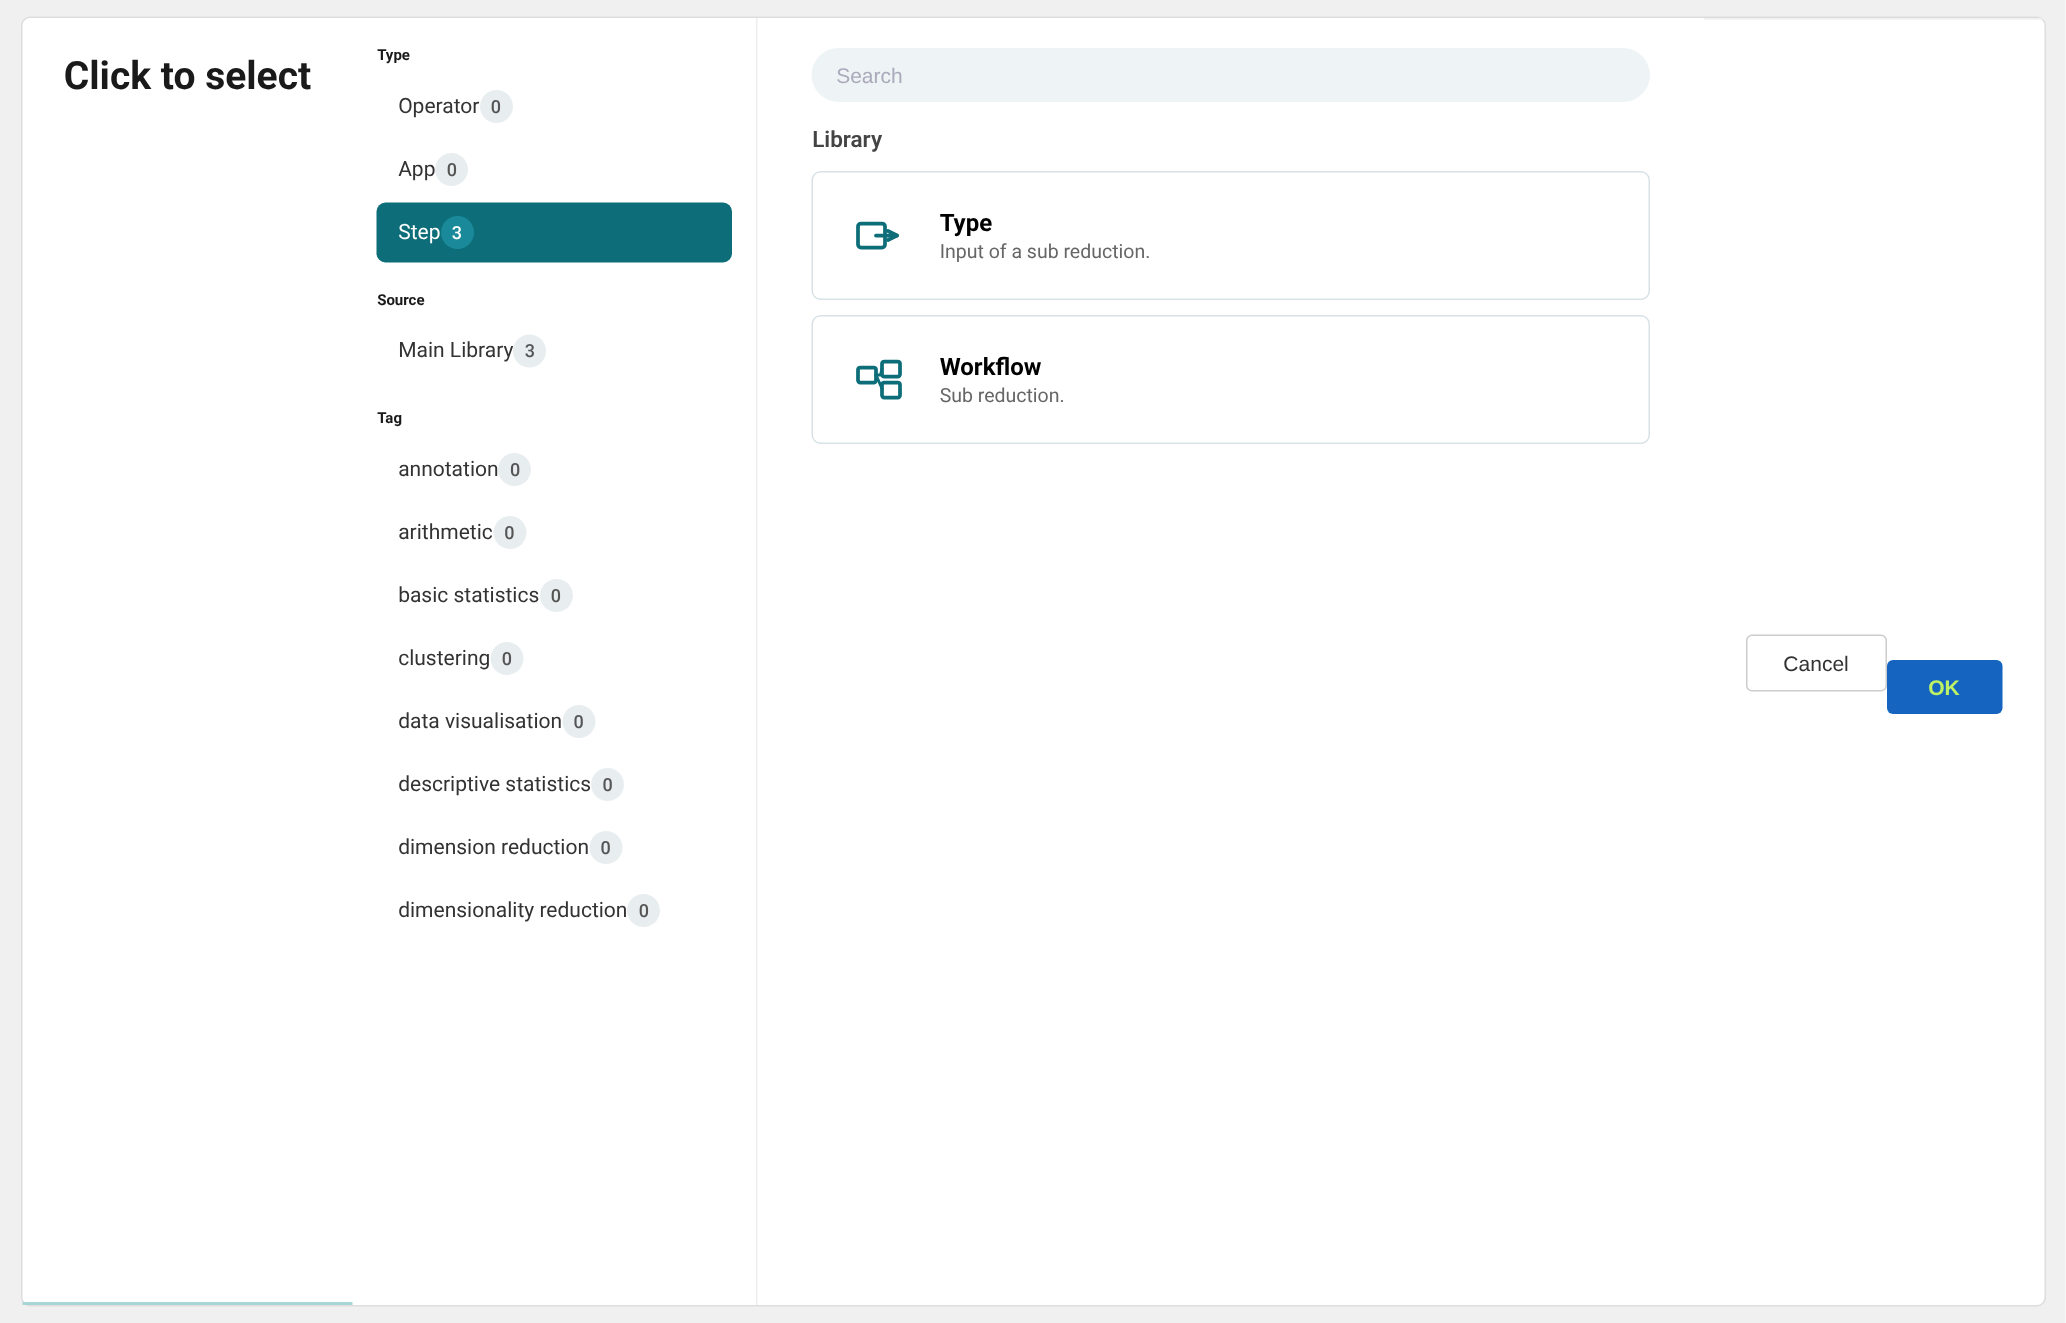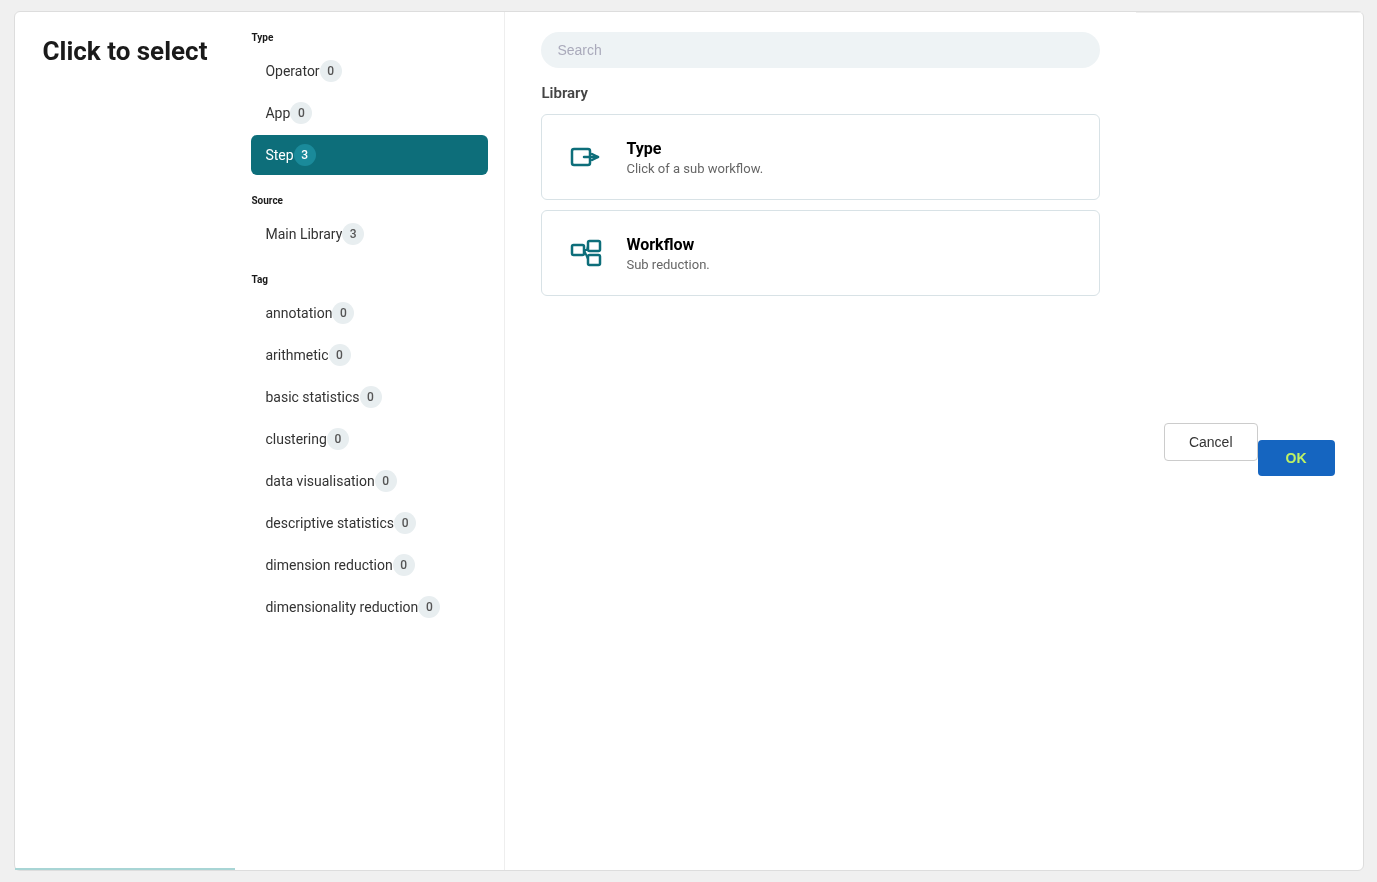--- a/index.html
+++ b/index.html
@@ -267,21 +267,21 @@
           <div class="library-item">
       <div class="item-icon">
               <svg viewBox="0 0 32 32" fill="none" xmlns="http://www.w3.org/2000/svg">
         <rect x="2" y="8" width="18" height="16" rx="2" stroke="#0d6e7a" stroke-width="2.5" fill="none"></rect>
         <path d="M22 13l6 3-6 3" stroke="#0d6e7a" stroke-width="2.5" stroke-linecap="round" stroke-linejoin="round"></path>
         <path d="M28 16H14" stroke="#0d6e7a" stroke-width="2.5" stroke-linecap="round"></path>
       </svg>
             </div>
       <div class="item-text">
         <h3>Type</h3>
-        <p>Click of a sub workflow.</p>
+        <p>Input of a sub reduction.</p>
       </div>
     </div>
           <div class="library-item">
       <div class="item-icon">
               <svg viewBox="0 0 32 32" fill="none" xmlns="http://www.w3.org/2000/svg">
         <rect x="2" y="8" width="12" height="10" rx="1.5" stroke="#0d6e7a" stroke-width="2.5" fill="none"></rect>
         <rect x="18" y="4" width="12" height="10" rx="1.5" stroke="#0d6e7a" stroke-width="2.5" fill="none"></rect>
         <rect x="18" y="18" width="12" height="10" rx="1.5" stroke="#0d6e7a" stroke-width="2.5" fill="none"></rect>
         <path d="M14 13h3l1-4" stroke="#0d6e7a" stroke-width="2" stroke-linecap="round" stroke-linejoin="round"></path>
         <path d="M14 13l4 9" stroke="#0d6e7a" stroke-width="2" stroke-linecap="round" stroke-linejoin="round"></path>

